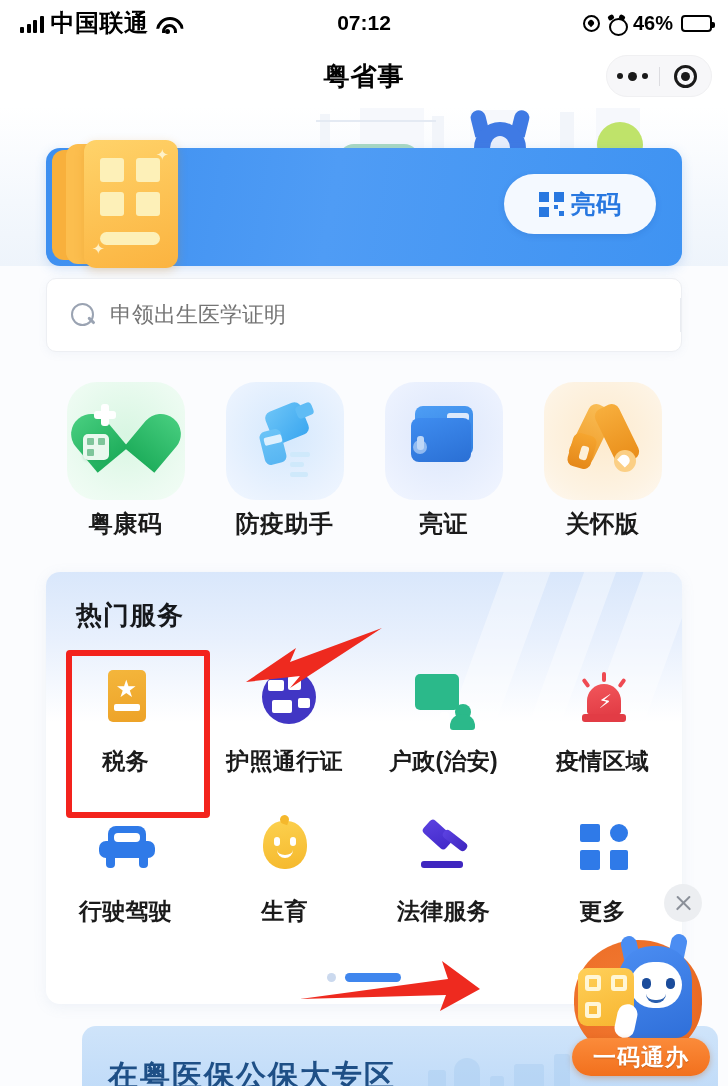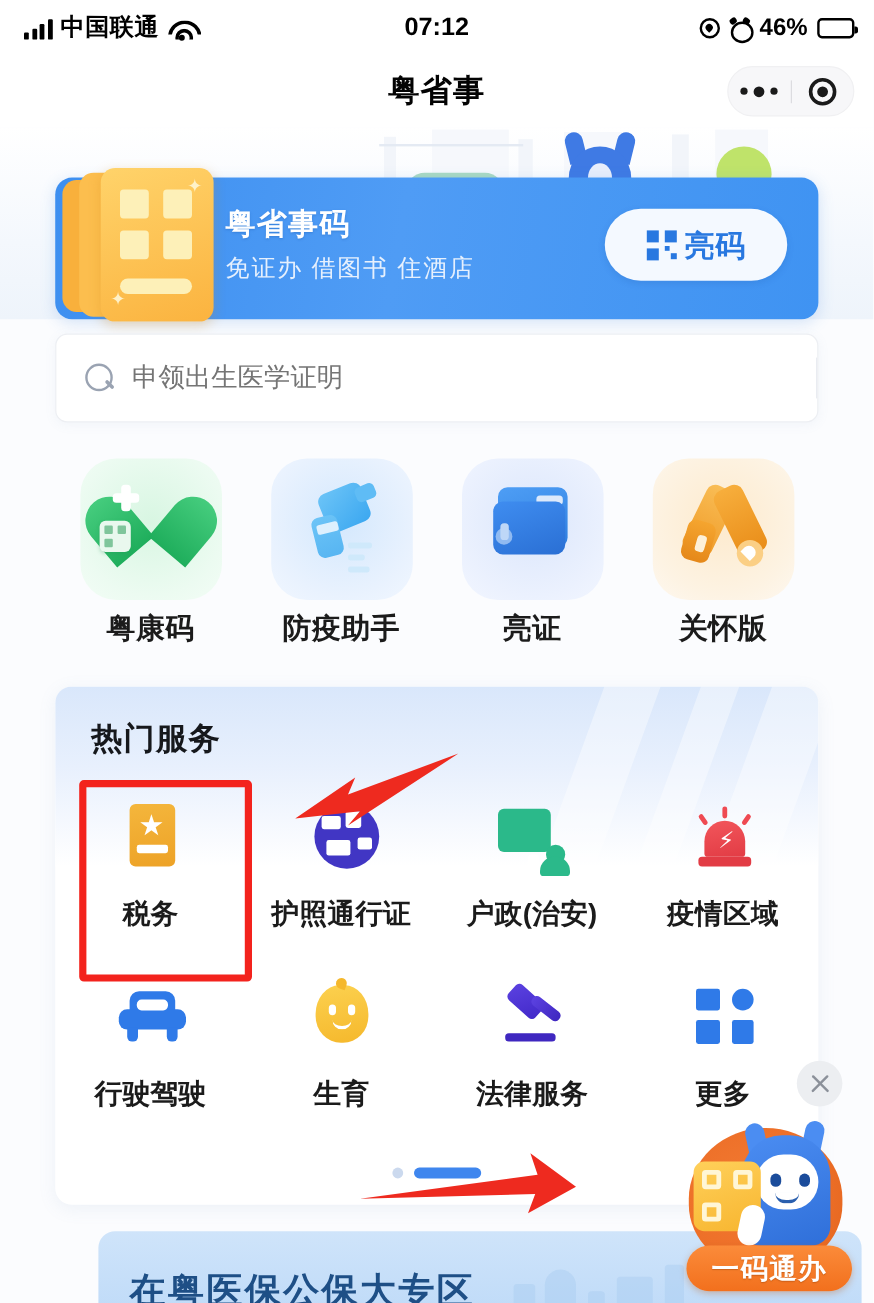--- a/index.html
+++ b/index.html
@@ -12,21 +12,21 @@
   #screen { position: relative; width: 728px; height: 1086px; background: #fbfcfe; overflow: hidden; }
 
   
   #statusbar { position: absolute; top: 0; left: 0; width: 728px; height: 46px;
                display: flex; align-items: center; background: #ffffff; }
   .sb-left { position: absolute; left: 20px; display: flex; align-items: flex-end; gap: 7px; }
   .sig { display: flex; align-items: flex-end; gap: 2.5px; height: 18px; }
   .sig i { display: block; width: 4px; background: #000; border-radius: 1px; }
   .sig i:nth-child(1){height:6px}.sig i:nth-child(2){height:9px}
   .sig i:nth-child(3){height:13px}.sig i:nth-child(4){height:17px}
-  .carrier { font-size: 20px; color: #000; font-weight: 600; letter-spacing: .5px; line-height: 20px; }
+  .carrier { font-size: 24px; color: #000; font-weight: 600; letter-spacing: .5px; line-height: 20px; }
   .wifi { width: 22px; height: 17px; position: relative; }
   .wifi::before { content: ""; position: absolute; left: 0; top: 1px; width: 22px; height: 22px;
     border: 3.5px solid #000; border-radius: 50%;
     clip-path: polygon(0 0, 100% 0, 100% 42%, 0 42%); }
   .wifi::after { content: ""; position: absolute; left: 6.5px; top: 8px; width: 9px; height: 9px;
     border: 3.5px solid #000; border-radius: 50%;
     clip-path: polygon(0 0, 100% 0, 100% 60%, 0 60%); }
   .wifi-dot { position: absolute; left: 9px; top: 13px; width: 5px; height: 5px; background: #000; border-radius: 50%; }
   .sb-time { position: absolute; left: 50%; transform: translateX(-50%); font-size: 21px; font-weight: 600; color: #000; }
   .sb-right { position: absolute; right: 16px; display: flex; align-items: center; gap: 8px; }
@@ -356,22 +356,20 @@
       <span class="mb-body" style="left:4px;top:12px"></span>
       <span class="mb-face" style="left:20px;top:26px"></span>
       <span class="mb-leg" style="left:10px;top:62px"></span>
       <span class="mb-leg" style="right:10px;top:62px"></span>
     </div>
     <div class="hero-tree-trunk" style="left:619px;top:42px"></div>
     <div class="hero-tree-top" style="left:597px;top:16px"></div>
   </div>
 
   <div id="banner">
-    <div class="ban-title">粤省事码</div>
-    <div class="ban-sub">免证办 借图书 住酒店</div>
     <div class="ban-btn">
       <span class="qr-mini">
         <i class="q1"></i>
           <i class="q2"></i>
           <i class="q3"></i>
           <i class="q4"></i>
           <i class="q5"></i>
       </span>
       <span class="ban-btn-txt">亮码</span>
     </div>

